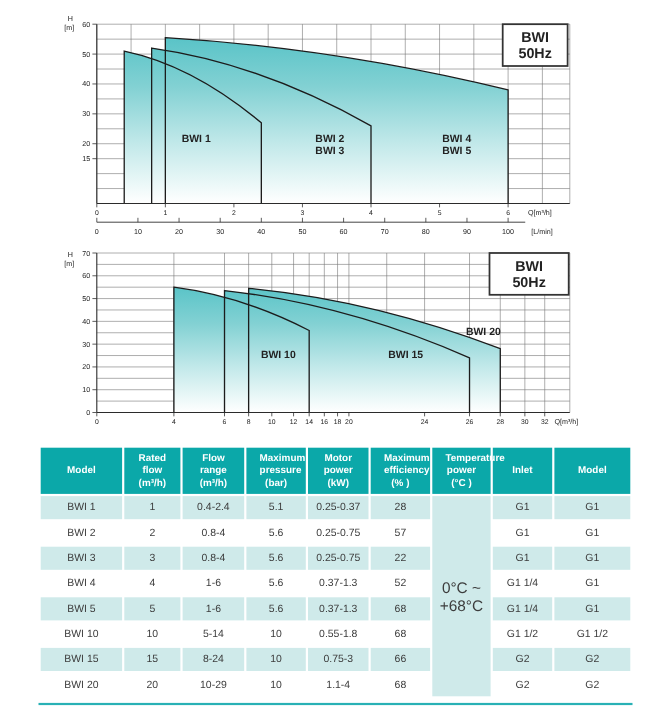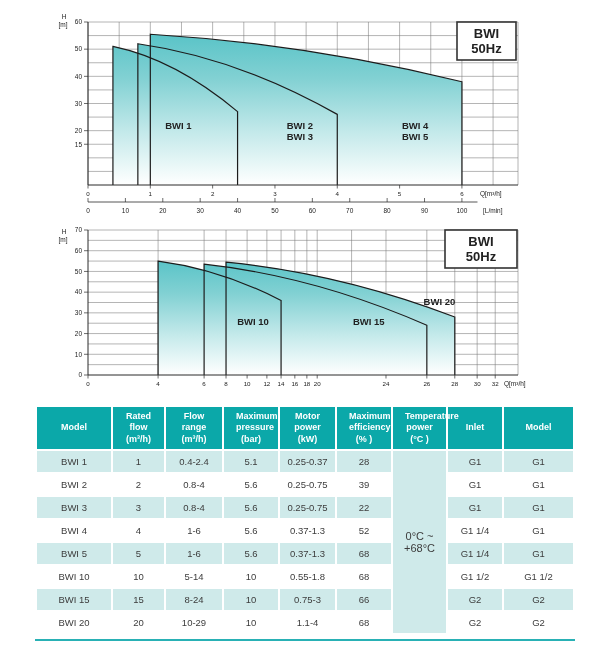--- a/index.html
+++ b/index.html
@@ -10,21 +10,21 @@
   #chart2{top:222px;width:609px;height:178px;}
   svg text{font-family:"Liberation Sans",sans-serif;fill:#222;}
   #spec-table{position:absolute;left:35px;top:405px;width:540px;border-spacing:2px;
               table-layout:fixed;border-collapse:separate;}
   #spec-table th{background:#0ba8a9;color:#ffffff;font-size:9px;font-weight:bold;
                  height:40px;white-space:pre-line;line-height:1.25;text-align:center;
                  vertical-align:middle;padding:1px 12px;}
   #spec-table td{height:21px;text-align:center;vertical-align:middle;
                  font-size:9.5px;color:#3c3c3c;padding:0;}
   #spec-table tr.alt td{background:#cfeaea;}
-  #spec-table td.temp-cell{background:#cfeaea;font-size:11px;color:#3c3c3c;}
+  #spec-table td.temp-cell{background:#cfeaea;font-size:14px;color:#3c3c3c;}
   .bottom-rule{position:absolute;left:35px;top:639px;width:540px;height:2px;background:#29b1b5;}
 </style>
 </head>
 <body>
 
 <div class="page">
   <svg id="chart1" viewBox="0 0 609 222">
       <defs>
         <linearGradient id="gradA" x1="0" y1="32.866666666666674" x2="0" y2="185" gradientUnits="userSpaceOnUse">
           <stop offset="0" stop-color="#58c3c7"></stop>
@@ -292,21 +292,21 @@
           <td rowspan="8" class="temp-cell">0°C ~ +68°C</td>
           <td>G1</td>
           <td>G1</td>
         </tr>
         <tr>
           <td>BWI 2</td>
           <td>2</td>
           <td>0.8-4</td>
           <td>5.6</td>
           <td>0.25-0.75</td>
-          <td>39</td>
+          <td>57</td>
           <td>G1</td>
           <td>G1</td>
         </tr>
         <tr class="alt">
           <td>BWI 3</td>
           <td>3</td>
           <td>0.8-4</td>
           <td>5.6</td>
           <td>0.25-0.75</td>
           <td>22</td>

